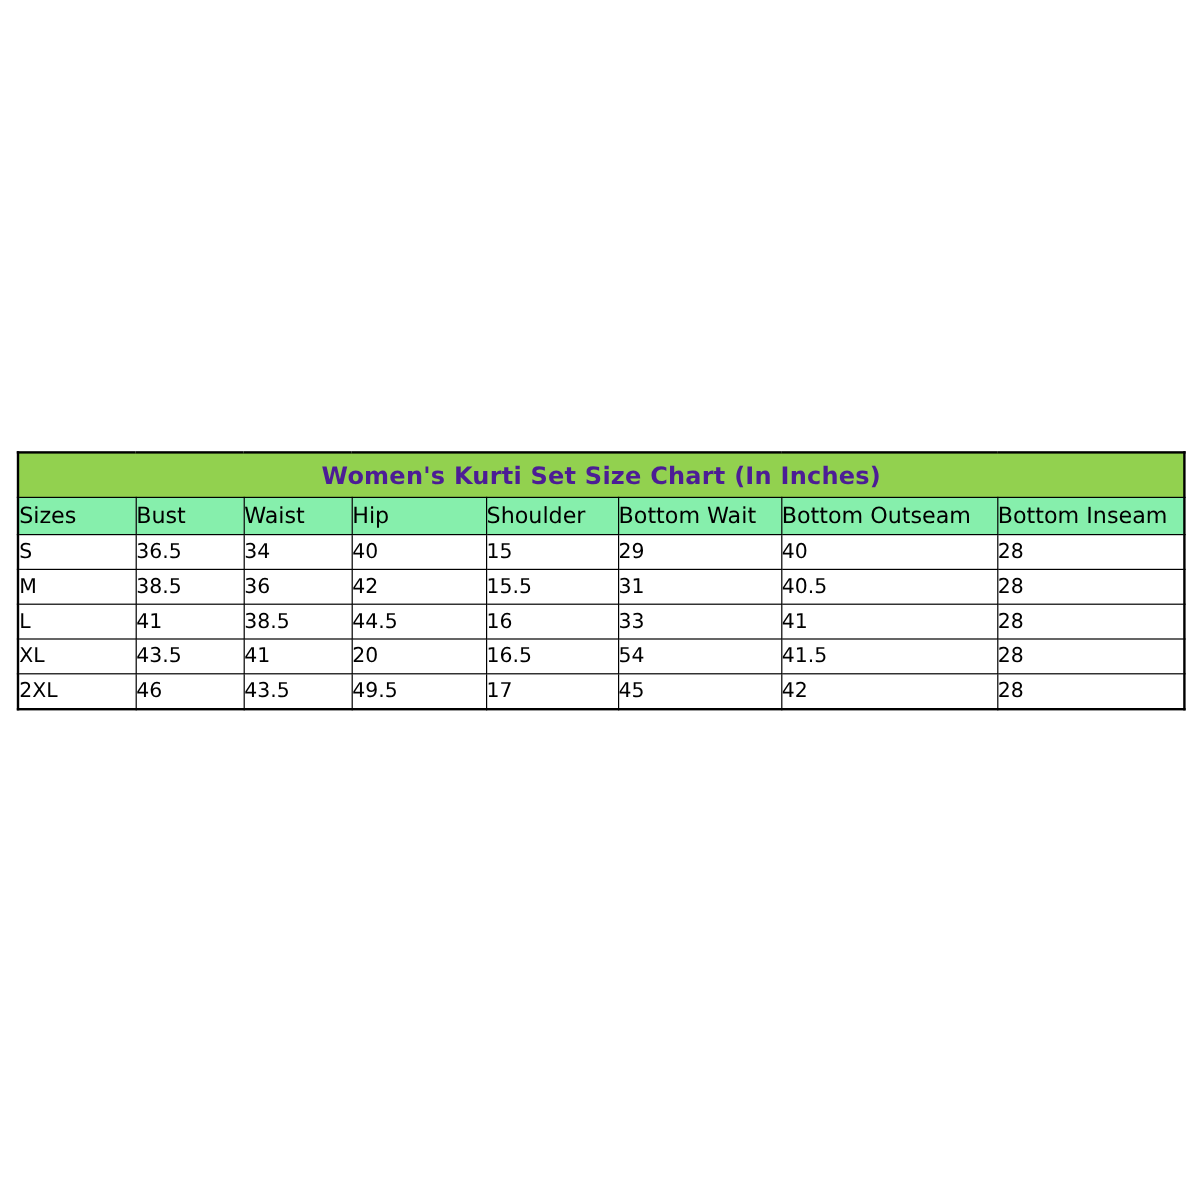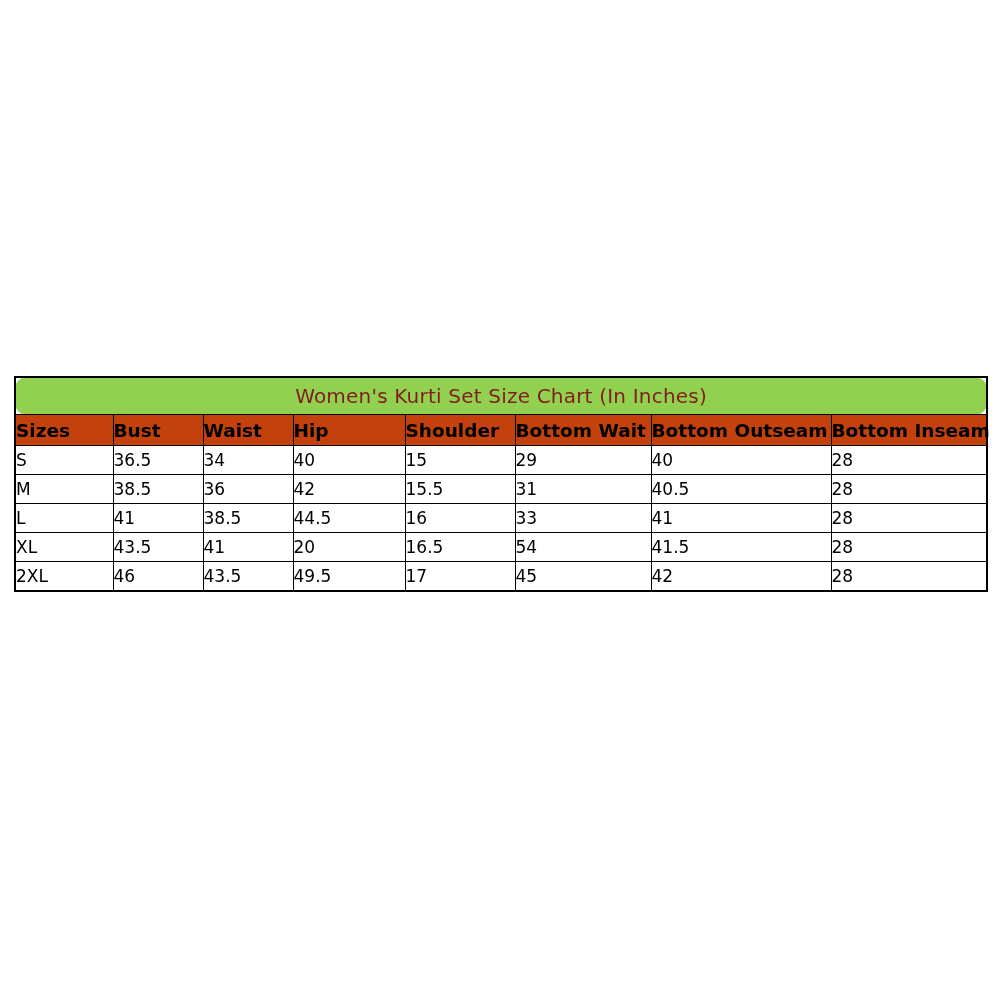--- a/index.html
+++ b/index.html
@@ -27,33 +27,32 @@
     border: 2px solid #000000;
   }
   table.size-chart td,
   table.size-chart th {
     border: 1px solid #000000;
     padding: 0;
     margin: 0;
   }
   .title-cell {
     background: #92d14f;
-    color: #7f1d1d;
+    color: #4c1d95;
     font-size: 20px;
-    font-weight: normal;
+    font-weight: bold;
     text-align: center;
     height: 36px;
     letter-spacing: 0.2px;
-    border-radius: 12px;
   }
   .header-cell {
-    background: #c2410c;
+    background: #86efac;
     color: #000000;
     font-size: 18.5px;
-    font-weight: bold;
+    font-weight: normal;
     text-align: left;
     padding-left: 6px;
     height: 30px;
     white-space: nowrap;
   }
   .size-cell {
     background: #ffffff;
     color: #000000;
     font-size: 17px;
     text-align: left;

